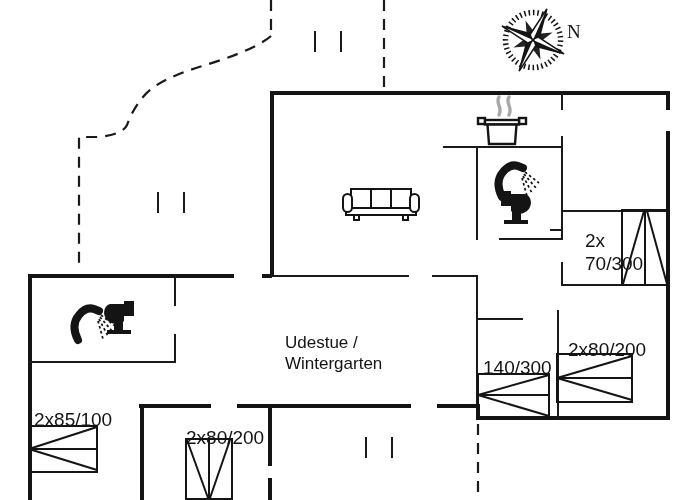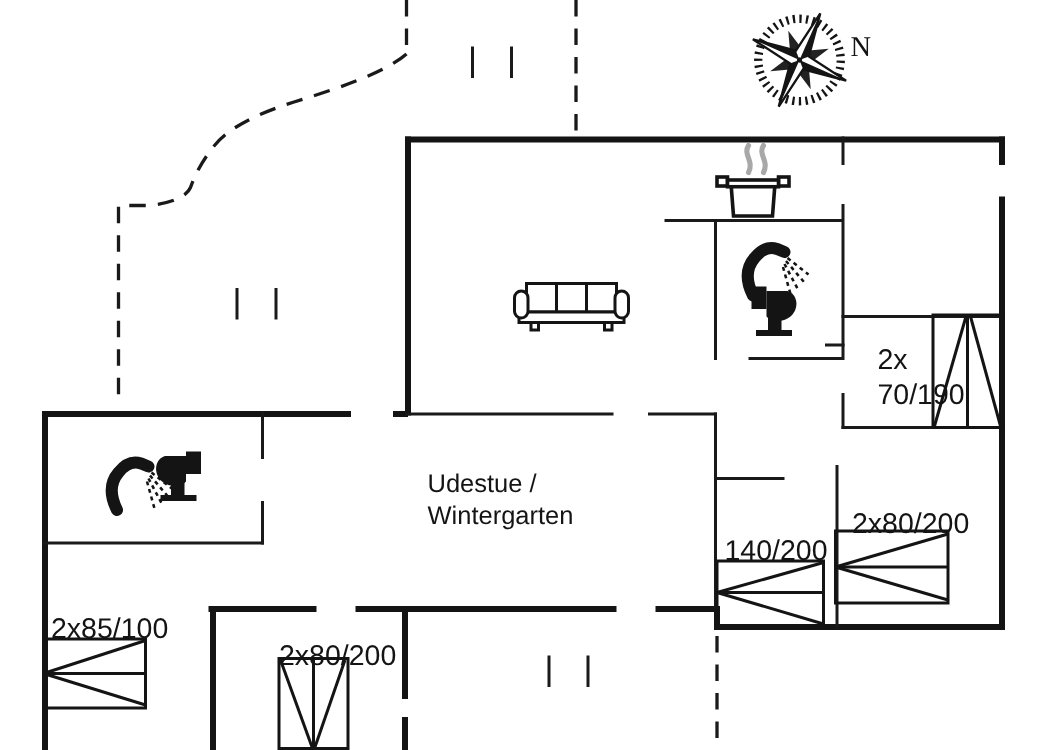--- a/index.html
+++ b/index.html
@@ -3,21 +3,21 @@
 <meta charset="utf-8">
 <style>
   html,body{margin:0;padding:0;background:#fff;}
   #plan{position:relative;width:700px;height:500px;background:#fff;overflow:hidden;
         font-family:"Liberation Sans", sans-serif;color:#141414;}
   .w{position:absolute;background:#141414;}          
   .t{position:absolute;background:#1a1a1a;}          
   .tick{position:absolute;width:2px;height:21px;background:#1a1a1a;}
   .lbl{position:absolute;white-space:pre;line-height:1.22;}
   .bedlbl{font-size:19px;}
-  .roomlbl{font-size:17px;}
+  .roomlbl{font-size:17px;margin-top:20px;}
   .nlbl{font-family:"Liberation Serif", serif;font-size:19px;}
   svg{position:absolute;overflow:visible;}
 </style>
 </head>
 <body>
 
 <div id="plan">
 
   <div class="w" style="left:270px;top:91px;width:400px;height:4px"></div>
   <div class="w" style="left:270px;top:91px;width:4px;height:186px"></div>
@@ -147,31 +147,31 @@
   </svg>
 
   <svg style="left:621px;top:209px" width="49" height="78" viewBox="0 0 49 78">
     <g fill="none" stroke="#141414" stroke-width="2">
       <rect x="1" y="1" width="46" height="75"></rect>
       <line x1="24" y1="1" x2="24" y2="76"></line>
       <line x1="2" y1="75" x2="23" y2="2"></line>
       <line x1="26" y1="2" x2="46" y2="75"></line>
     </g>
   </svg>
-  <div class="lbl bedlbl" style="left:585px;top:229px"><span>2x</span><br><span>70/190</span></div>
+  <div class="lbl bedlbl" style="left:585px;top:229px"><span>2x</span><br><span>70/300</span></div>
 
   <svg style="left:477px;top:373px" width="74" height="46" viewBox="0 0 74 46">
     <g fill="none" stroke="#141414" stroke-width="2">
       <rect x="1" y="1" width="71" height="43"></rect>
       <line x1="1" y1="22" x2="72" y2="22"></line>
       <line x1="1" y1="22" x2="72" y2="2"></line>
       <line x1="1" y1="22" x2="72" y2="43"></line>
     </g>
   </svg>
-  <div class="lbl bedlbl" style="left:483px;top:356px">140/200</div>
+  <div class="lbl bedlbl" style="left:483px;top:356px">140/300</div>
 
   <svg style="left:556px;top:353px" width="78" height="51" viewBox="0 0 78 51">
     <g fill="none" stroke="#141414" stroke-width="2">
       <rect x="1" y="1" width="75" height="48"></rect>
       <line x1="1" y1="25" x2="76" y2="25"></line>
       <line x1="1" y1="25" x2="76" y2="3"></line>
       <line x1="1" y1="25" x2="76" y2="47"></line>
     </g>
   </svg>
   <div class="lbl bedlbl" style="left:568px;top:338px">2x80/200</div>

